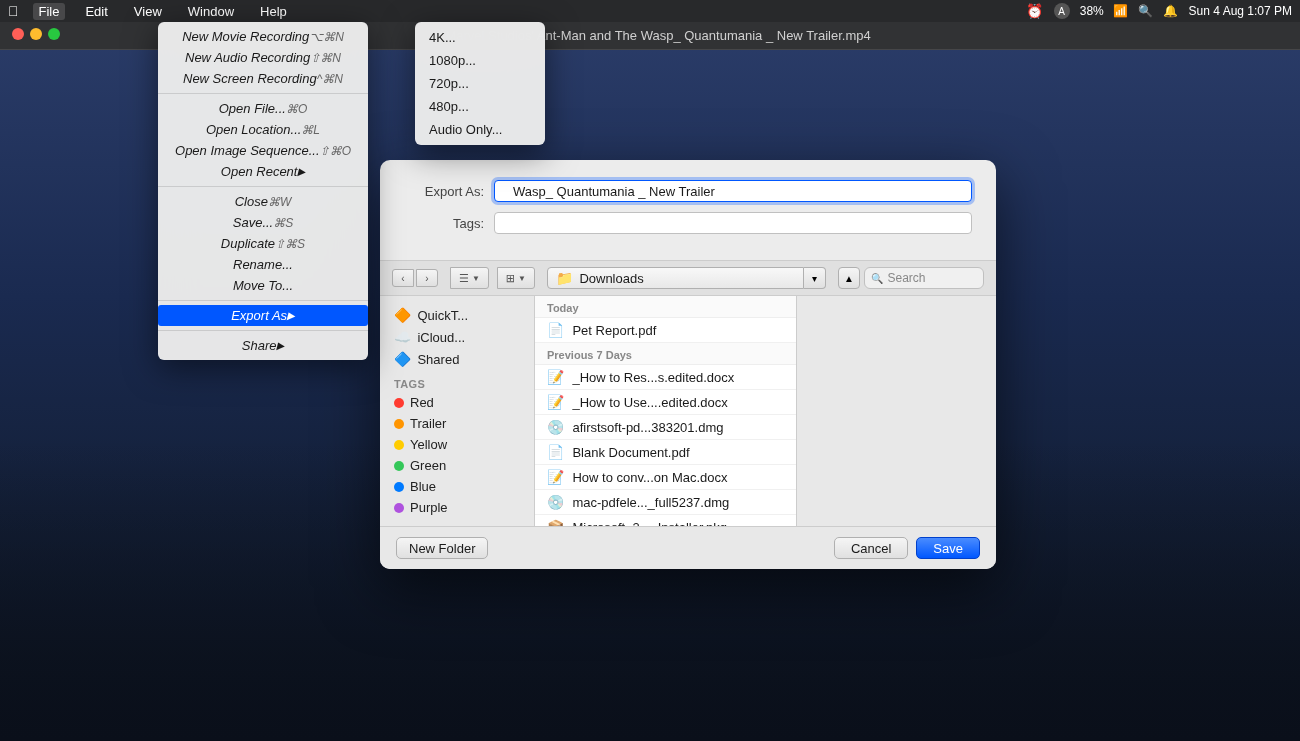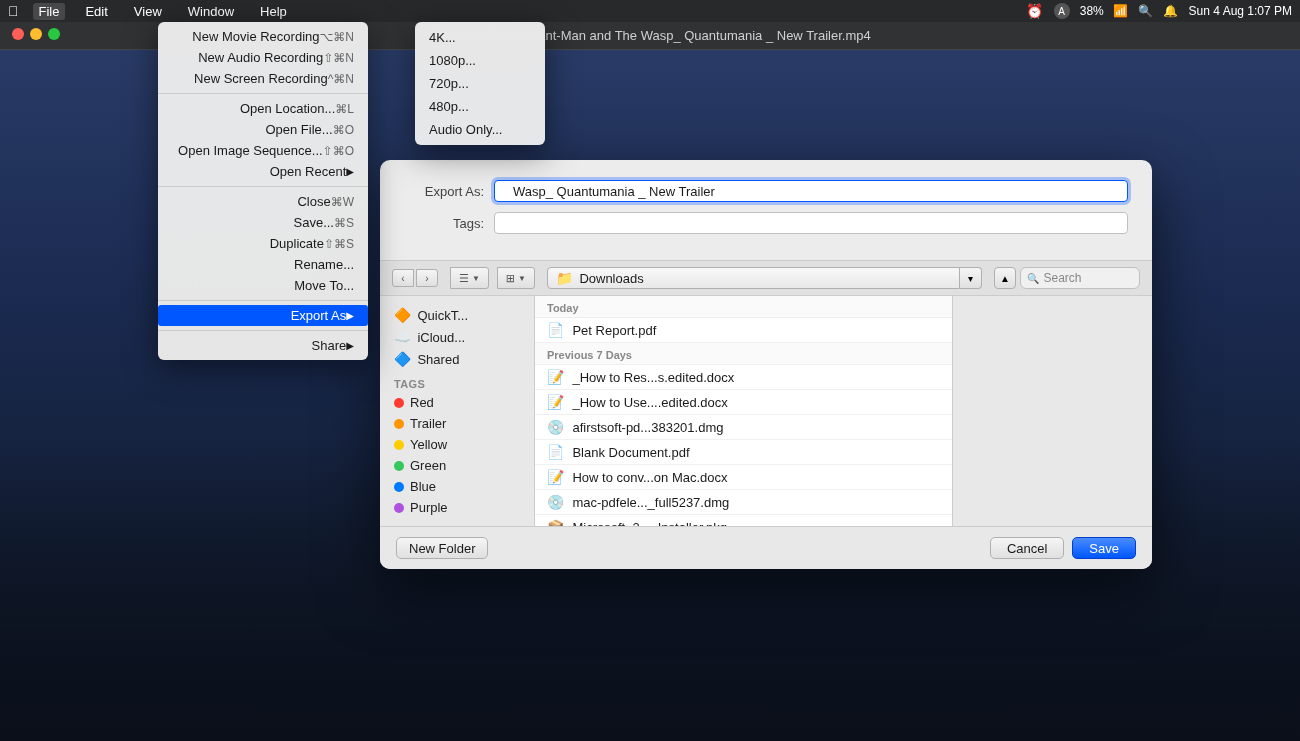--- a/index.html
+++ b/index.html
@@ -131,26 +131,27 @@
       padding: 4px 0;
     }
     .menu-divider {
       height: 1px;
       background: rgba(0,0,0,0.12);
       margin: 4px 0;
     }
     .menu-row {
       display: flex;
       align-items: center;
-      justify-content: flex-end;
+      justify-content: center;
       padding: 3px 14px;
       cursor: pointer;
       font-size: 13px;
       color: #1a1a1a;
       border-radius: 3px;
+      font-style: italic;
     }
     .menu-row.highlighted-row {
       background: #0057ff;
       color: #fff;
     }
     .menu-row .shortcut {
       color: #666;
       font-size: 12px;
     }
     .menu-row .arrow {
@@ -178,21 +179,21 @@
       cursor: pointer;
       font-size: 13px;
       color: #1a1a1a;
     }
 
     
     .save-dialog {
       position: absolute;
       top: 160px;
       left: 380px;
-      width: 772px;
+      width: 616px;
       background: #ececec;
       border-radius: 10px;
       box-shadow: 0 20px 60px rgba(0,0,0,0.6);
       z-index: 150;
       overflow: hidden;
     }
     .dialog-inner {
       padding: 20px 24px 16px;
     }
     .dialog-row {
@@ -506,26 +507,26 @@
   </div>
 
   <div class="menu-row">
     <span>New Screen Recording</span>
     <span class="shortcut">^⌘N</span>
   </div>
 
   <div class="menu-divider"></div>
 
   <div class="menu-row">
+    <span>Open File...</span>
+    <span class="shortcut">⌘O</span>
+  </div>
+  <div class="menu-row">
     <span>Open Location...</span>
     <span class="shortcut">⌘L</span>
-  </div>
-  <div class="menu-row">
-    <span>Open File...</span>
-    <span class="shortcut">⌘O</span>
   </div>
   <div class="menu-row">
     <span>Open Image Sequence...</span>
     <span class="shortcut">⇧⌘O</span>
   </div>
   <div class="menu-row">
     <span>Open Recent</span>
     <span class="arrow">▶</span>
   </div>
 

